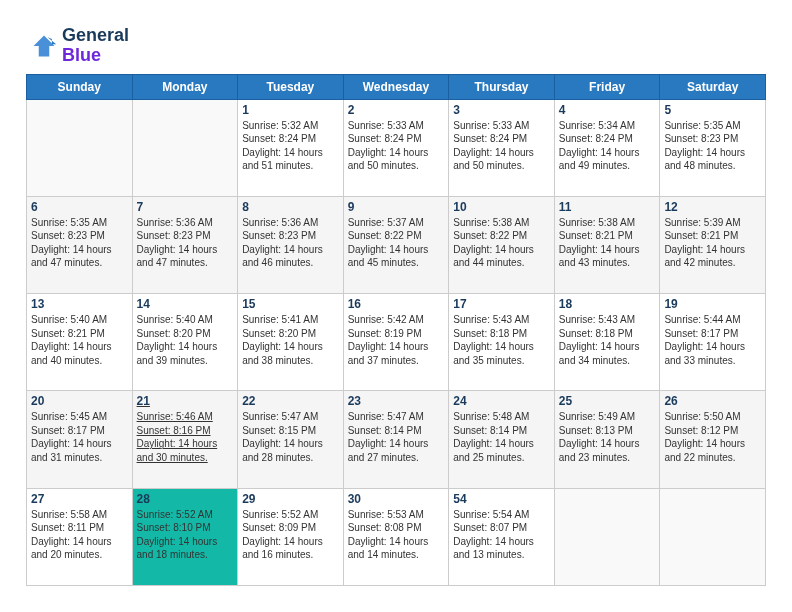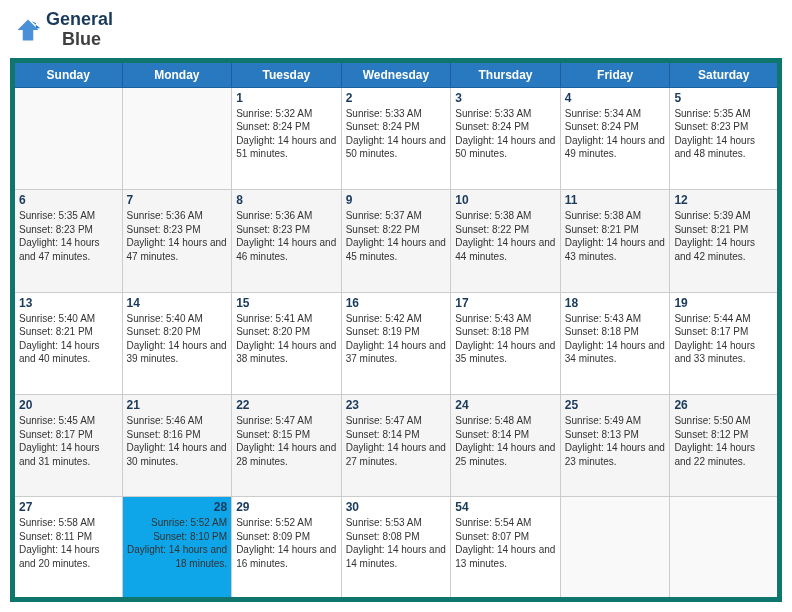--- a/index.html
+++ b/index.html
@@ -6,21 +6,21 @@
     body {
       width: 792px;
       height: 612px;
       font-family: Arial, sans-serif;
       background: #fff;
       overflow: hidden;
     }
     .page {
       width: 792px;
       height: 612px;
-      padding: 10px;
+      padding: 26px;
       display: flex;
       flex-direction: column;
     }
     .header {
       display: flex;
       justify-content: space-between;
       align-items: flex-start;
       margin-bottom: 8px;
       padding: 0 4px;
     }
@@ -29,22 +29,21 @@
       align-items: center;
       gap: 4px;
     }
     .logo-text {
       font-size: 18px;
       font-weight: bold;
       color: #1a3a5c;
       line-height: 1.1;
     }
     .logo-text span {
-      color: #404040;
-      margin-left: 16px;
+      color: #6d28d9;
     }
     .logo-icon {
       width: 28px;
       height: 28px;
     }
     .title-block {
       text-align: right;
     }
     .month-title {
       font-size: 36px;
@@ -52,21 +51,21 @@
       color: #1a3a5c;
       line-height: 1;
     }
     .subtitle {
       font-size: 14px;
       color: #333;
       margin-top: 2px;
     }
     .calendar {
       flex: 1;
-      border: 5px solid #0f766e;
+      border: 1px solid #0f766e;
       border-collapse: collapse;
       width: 100%;
       table-layout: fixed;
     }
     .calendar th {
       background: #2979c0;
       color: #fff;
       text-align: center;
       font-size: 12px;
       font-weight: bold;
@@ -300,21 +299,21 @@
         </tr>
         <tr>
           <td style="background: rgb(245, 245, 245);">
             <span class="day-num">20</span>
             <div class="cell-content">
               <div>Sunrise: 5:45 AM</div>
               <div>Sunset: 8:17 PM</div>
               <div>Daylight: 14 hours and 31 minutes.</div>
             </div>
           </td>
-          <td style="background: rgb(245, 245, 245);">
+          <td style="background: rgb(245, 245, 245); text-decoration: underline;">
             <span class="day-num">21</span>
             <div class="cell-content">
               <div>Sunrise: 5:46 AM</div>
               <div>Sunset: 8:16 PM</div>
               <div>Daylight: 14 hours and 30 minutes.</div>
             </div>
           </td>
           <td style="background: rgb(245, 245, 245);">
             <span class="day-num">22</span>
             <div class="cell-content">
@@ -358,21 +357,21 @@
         </tr>
         <tr>
           <td style="background: rgb(255, 255, 255);">
             <span class="day-num">27</span>
             <div class="cell-content">
               <div>Sunrise: 5:58 AM</div>
               <div>Sunset: 8:11 PM</div>
               <div>Daylight: 14 hours and 20 minutes.</div>
             </div>
           </td>
-          <td style="background: #0ea5e9; text-align: right;">
+          <td style="background: #14b8a6;">
             <span class="day-num">28</span>
             <div class="cell-content">
               <div>Sunrise: 5:52 AM</div>
               <div>Sunset: 8:10 PM</div>
               <div>Daylight: 14 hours and 18 minutes.</div>
             </div>
           </td>
           <td style="background: rgb(255, 255, 255);">
             <span class="day-num">29</span>
             <div class="cell-content">

